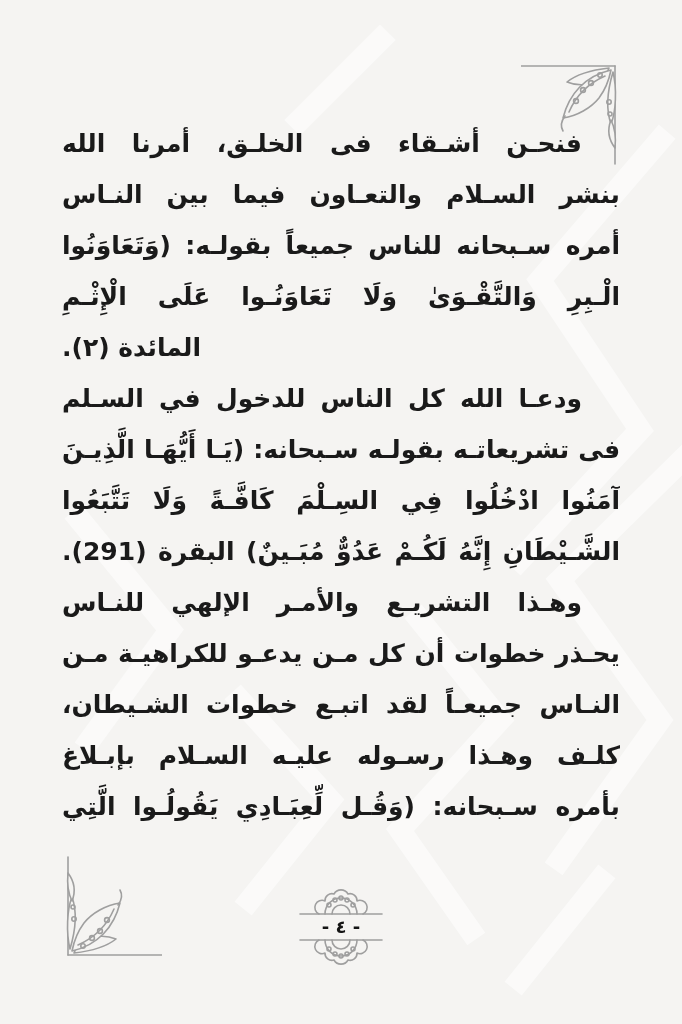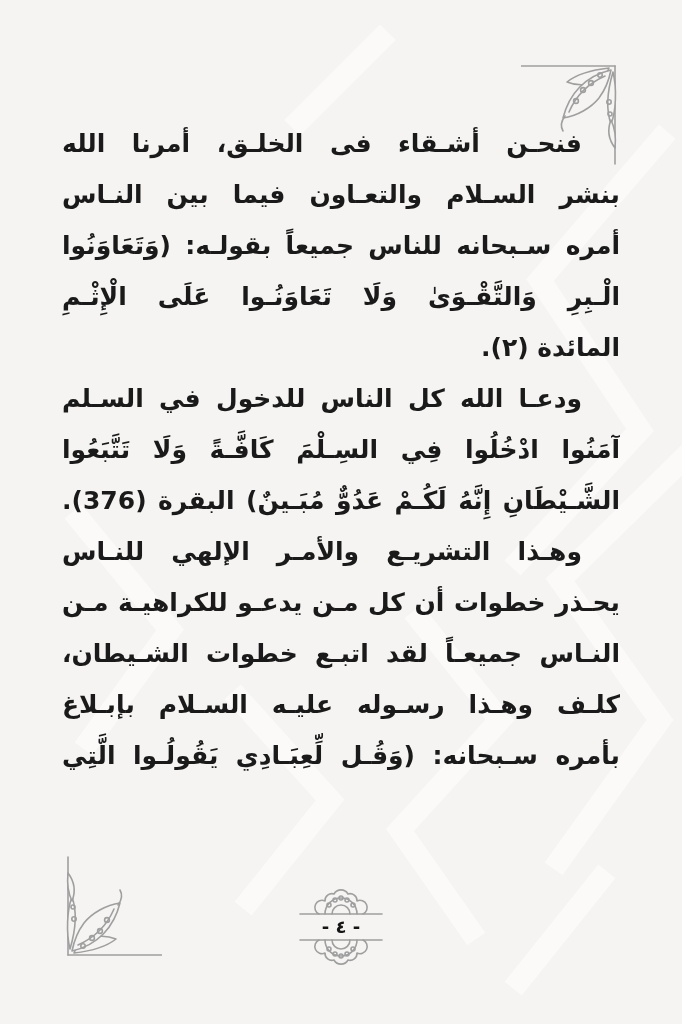--- a/index.html
+++ b/index.html
@@ -29,21 +29,21 @@
   }
   .para{margin:0;}
   .line{
     text-align:justify;
     text-align-last:justify;
     white-space:normal;
     height:51px;
     overflow:hidden;
   }
   .para .line:first-child{padding-right:38px;}
-  .line.short{text-align-last:auto;text-align:right;}
+  .line.short{text-align-last:auto;text-align:left;}
   
   .footer{
     position:absolute;
     top:888px;left:50%;
     transform:translateX(-50%);
     width:120px;
     display:flex;flex-direction:column;align-items:center;
   }
   .footer svg{display:block;}
   .footer .flip{transform:scaleY(-1);}
@@ -115,22 +115,23 @@
     <section class="para">
       <div class="line">فنحـن أشـقاء فى الخلـق، أمرنا الله سـبحانه</div>
       <div class="line">بنشر السـلام والتعـاون فيما بين النـاس جميعاً في</div>
       <div class="line">أمره سـبحانه للناس جميعاً بقولـه: (وَتَعَاوَنُوا عَلَى</div>
       <div class="line">الْـبِرِ وَالتَّقْـوَىٰ وَلَا تَعَاوَنُـوا عَلَى الْإِثْـمِ وَالْعُدْوَانِ)</div>
       <div class="line short">المائدة (٢).</div>
     </section>
 
     <section class="para">
       <div class="line">ودعـا الله كل الناس للدخول في السـلم كافة</div>
+      <div class="line">فى تشريعاتـه بقولـه سـبحانه: (يَـا أَيُّهَـا الَّذِيـنَ</div>
       <div class="line">آمَنُوا ادْخُلُوا فِي السِـلْمَ كَافَّـةً وَلَا تَتَّبَعُوا خُطُوَاتِ</div>
-      <div class="line">الشَّـيْطَانِ إِنَّهُ لَكُـمْ عَدُوٌّ مُبَـينٌ) البقرة (376).</div>
+      <div class="line">الشَّـيْطَانِ إِنَّهُ لَكُـمْ عَدُوٌّ مُبَـينٌ) البقرة (291).</div>
     </section>
 
     <section class="para">
       <div class="line">وهـذا التشريـع والأمـر الإلهي للنـاس جميعاً</div>
       <div class="line">يحـذر خطوات أن كل مـن يدعـو للكراهيـة مـن</div>
       <div class="line">النـاس جميعـاً لقد اتبـع خطوات الشـيطان، وقد</div>
       <div class="line">كلـف وهـذا رسـوله عليـه السـلام بإبـلاغ الناس</div>
       <div class="line">بأمره سـبحانه: (وَقُـل لِّعِبَـادِي يَقُولُـوا الَّتِي هِيَ</div>
     </section>
 

